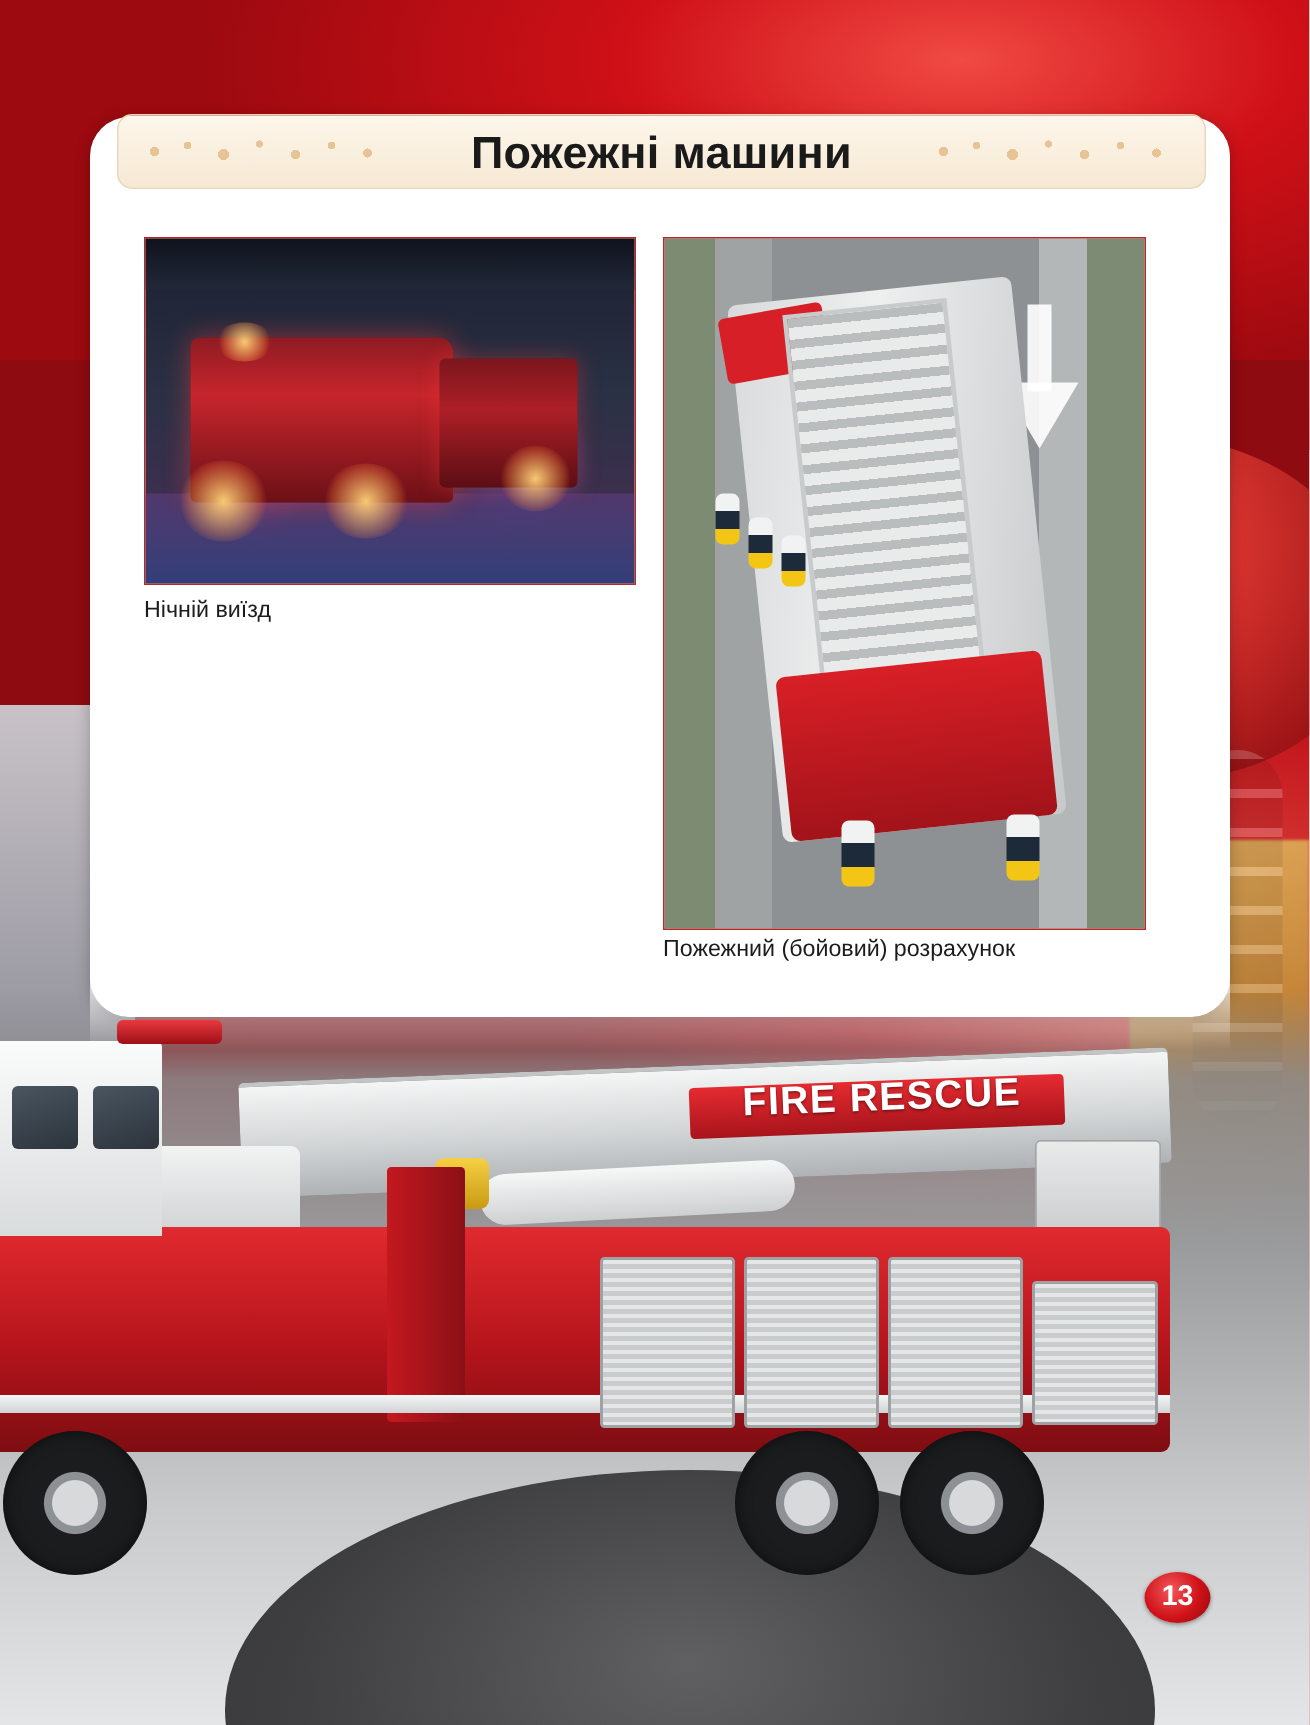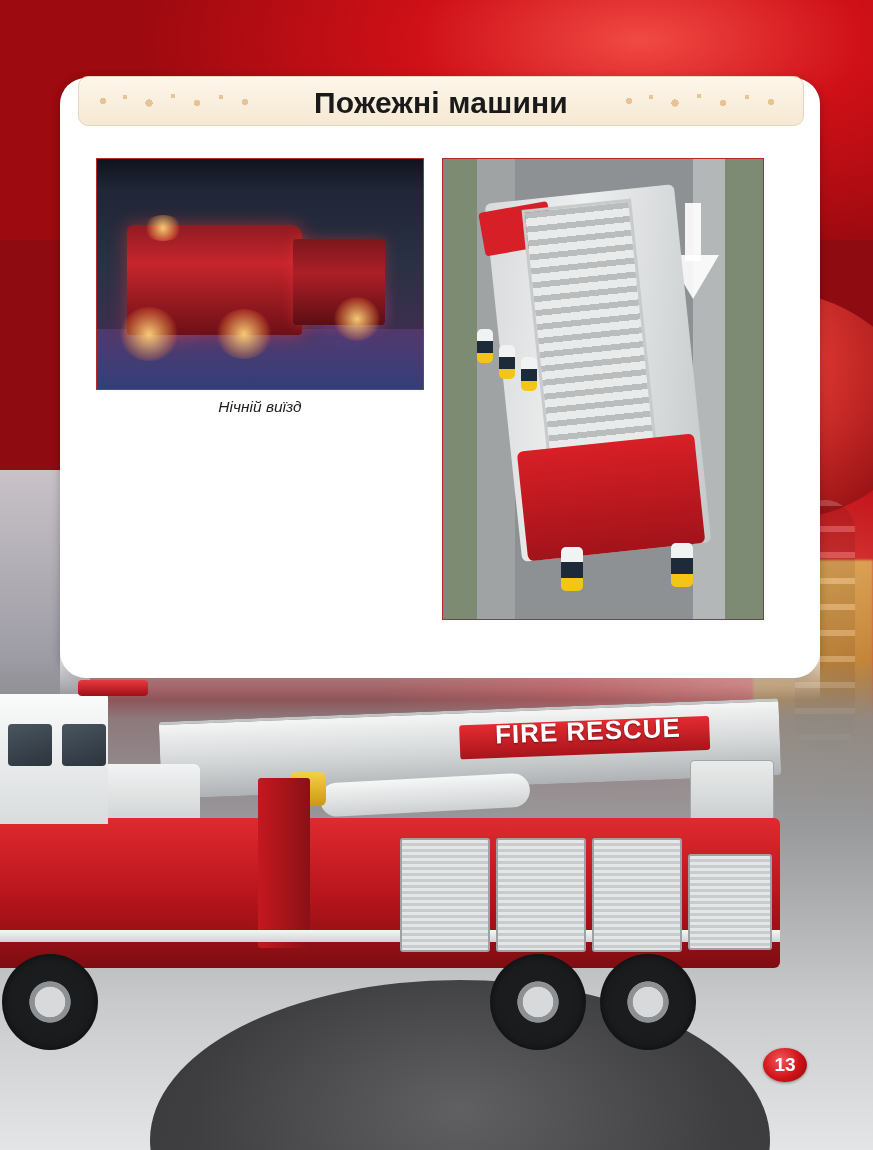--- a/index.html
+++ b/index.html
@@ -240,24 +240,22 @@
   .firefighter {
     position: absolute;
     width: 16px; height: 34px;
     background: linear-gradient(180deg, #f1f2f2 0 34%, #1d2a3a 34% 70%, #f3c615 70% 100%);
     border-radius: 5px;
   }
 
   
   .caption {
     position: absolute;
-    font-style: italic;
     font-size: 15.5px;
     color: #1c1c1c;
-    text-align: center;
   }
   .caption-night { left: 96px; top: 398px; width: 328px; }
   .caption-aerial { left: 442px; top: 624px; width: 322px; }
 
   
   .body-text {
     position: absolute;
     left: 94px; top: 430px;
     width: 334px;
     font-size: 18.5px;
@@ -439,20 +437,21 @@
       <div class="redbox"></div>
       <div class="ladder"></div>
       <div class="cab"></div>
     </div>
     <div class="firefighter" style="left:34px; top:170px;"></div>
     <div class="firefighter" style="left:56px; top:186px;"></div>
     <div class="firefighter" style="left:78px; top:198px;"></div>
     <div class="firefighter" style="left:118px; top:388px; width:22px; height:44px;"></div>
     <div class="firefighter" style="left:228px; top:384px; width:22px; height:44px;"></div>
   </div>
+  <div class="caption caption-aerial">Пожежний (бойовий) розрахунок</div>
 
 
   <div class="truck">
     <div class="boom">
       <div class="boom-red"></div>
     </div>
     <div class="fire-rescue-label">FIRE RESCUE</div>
     <div class="grey-box"></div>
     <div class="cylinder"></div>
     <div class="yellow-knob"></div>

